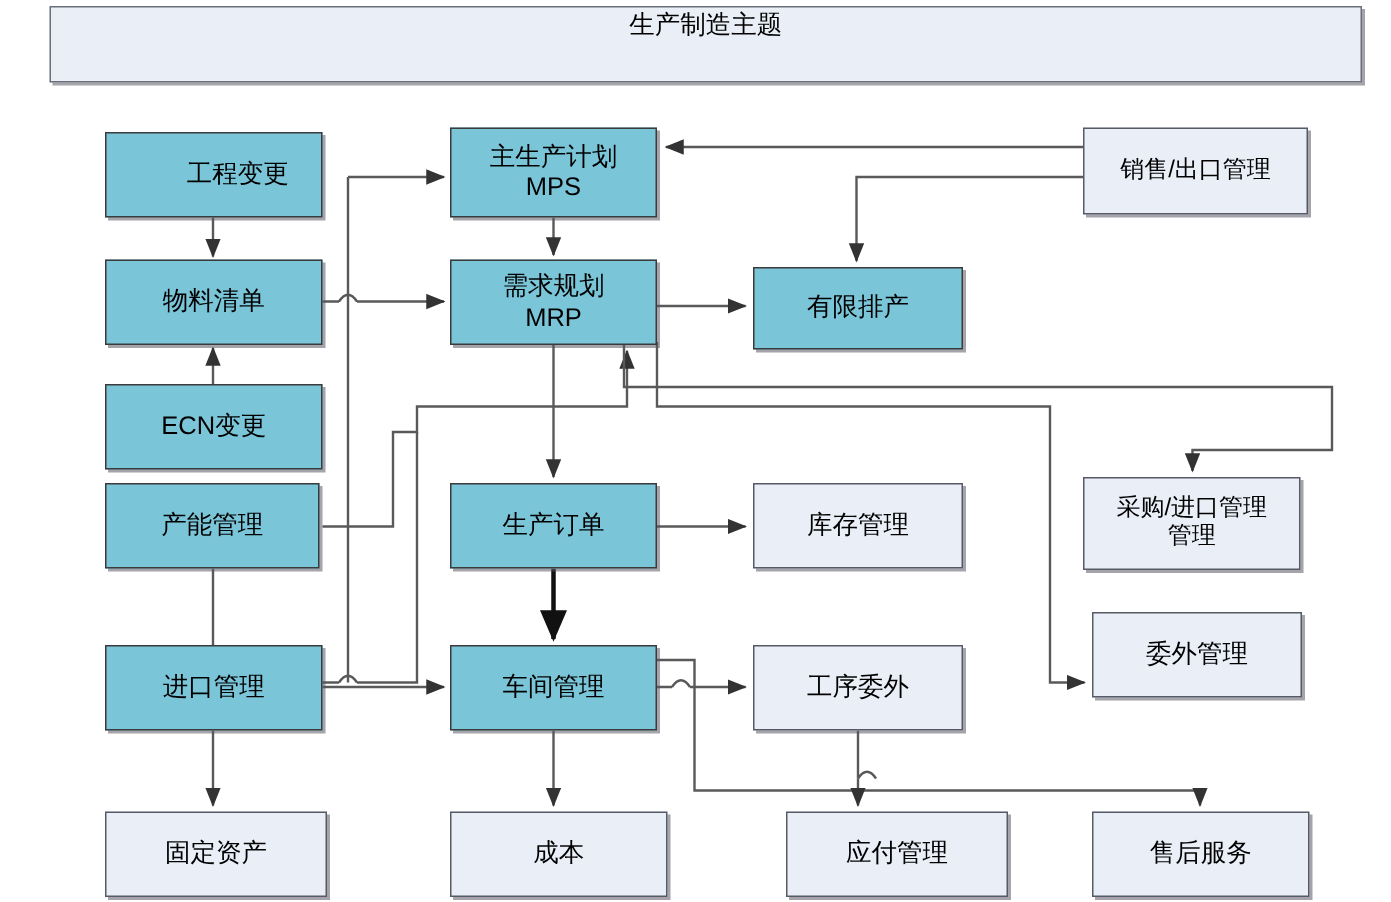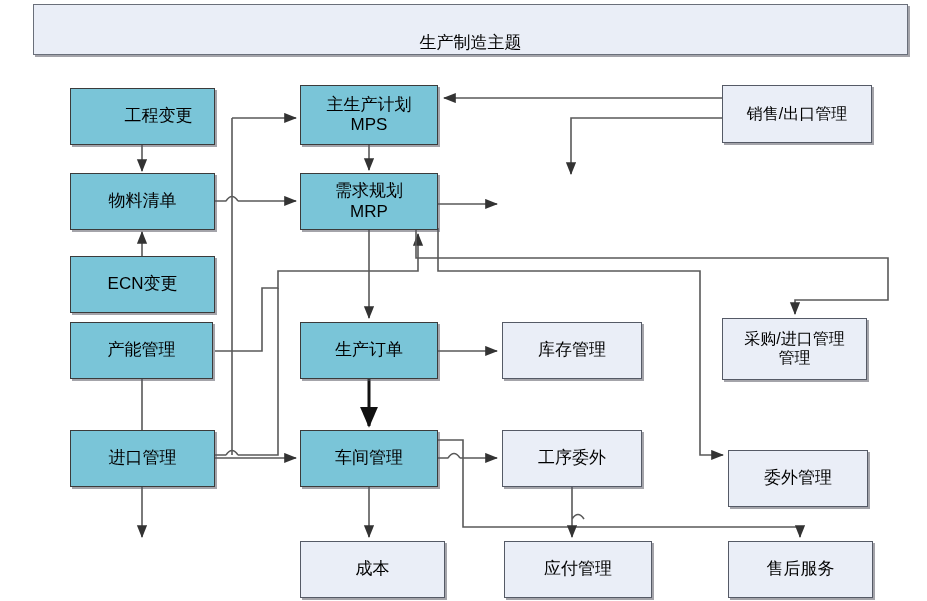--- a/index.html
+++ b/index.html
@@ -17,21 +17,21 @@
     font-size:17px;
     box-shadow:2px 2px 0 rgba(90,90,100,0.55);
     z-index:3;
   }
   .node.teal{background:#7ac5d8;}
   .node.light{background:#eaeef7;border-color:#555a66;}
   .node .lbl{display:block;white-space:pre-line;padding:0 2px;}
   .header{
     position:absolute;left:33px;top:4px;width:873px;height:49px;
     background:#eaeef7;border:1px solid #6a6f7a;
-    display:flex;align-items:flex-end;justify-content:center;
+    display:flex;align-items:flex-start;justify-content:center;
     font-size:17px;color:#000;
     box-shadow:2px 2px 0 rgba(90,90,100,0.55);
     z-index:3;
   }
   .sm{font-size:16px;}
 </style>
 </head>
 <body>
 
 <div id="canvas">
@@ -114,20 +114,23 @@
 
   <div class="node teal" style="left:70px;top:173px;width:145px;height:57px;">
     <span class="lbl">物料清单</span>
   </div>
 
   <div class="node teal" style="left:300px;top:173px;width:138px;height:57px;">
     <span class="lbl">需求规划
 MRP</span>
   </div>
 
+  <div class="node teal" style="left:502px;top:178px;width:140px;height:55px;">
+    <span class="lbl">有限排产</span>
+  </div>
 
   <div class="node teal" style="left:70px;top:256px;width:145px;height:57px;">
     <span class="lbl">ECN变更</span>
   </div>
 
   <div class="node teal" style="left:70px;top:322px;width:143px;height:57px;">
     <span class="lbl">产能管理</span>
   </div>
 
   <div class="node teal" style="left:300px;top:322px;width:138px;height:57px;">
@@ -148,30 +151,33 @@
   </div>
 
   <div class="node teal" style="left:300px;top:430px;width:138px;height:57px;">
     <span class="lbl">车间管理</span>
   </div>
 
   <div class="node light" style="left:502px;top:430px;width:140px;height:57px;">
     <span class="lbl">工序委外</span>
   </div>
 
-  <div class="node light" style="left:728px;top:450px;width:140px;height:57px;">
+  <div class="node light" style="left:728px;top:408px;width:140px;height:57px;">
     <span class="lbl">委外管理</span>
   </div>
 
+  <div class="node light" style="left:70px;top:541px;width:148px;height:57px;">
+    <span class="lbl">固定资产</span>
+  </div>
 
   <div class="node light" style="left:300px;top:541px;width:145px;height:57px;">
     <span class="lbl">成本</span>
   </div>
 
-  <div class="node light" style="left:504px;top:541px;width:148px;height:57px;">
+  <div class="node light" style="left:524px;top:541px;width:148px;height:57px;">
     <span class="lbl">应付管理</span>
   </div>
 
   <div class="node light" style="left:728px;top:541px;width:145px;height:57px;">
     <span class="lbl">售后服务</span>
   </div>
 
 </div>
 
 </body></html>

